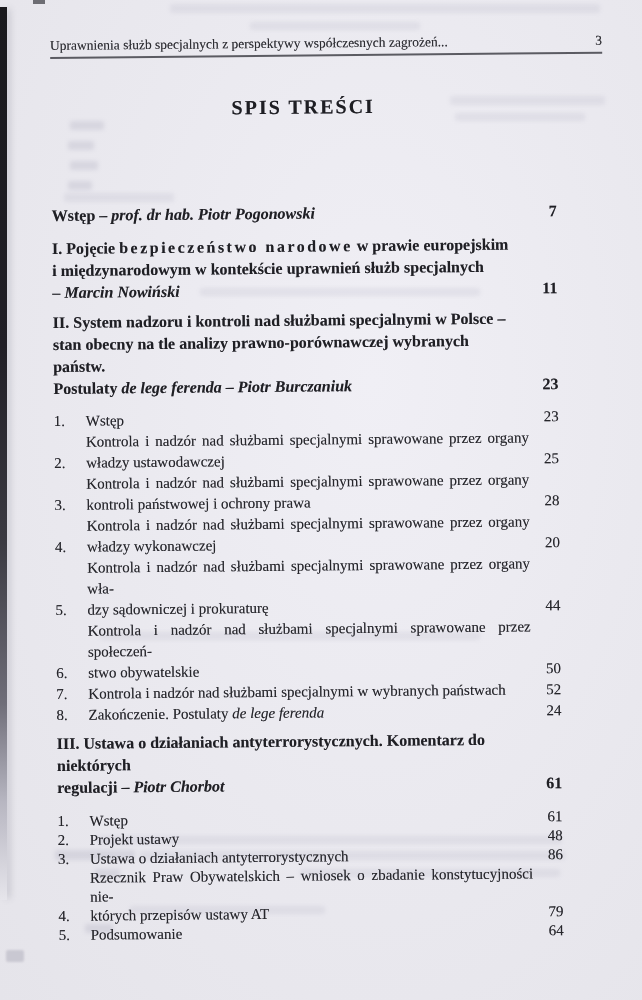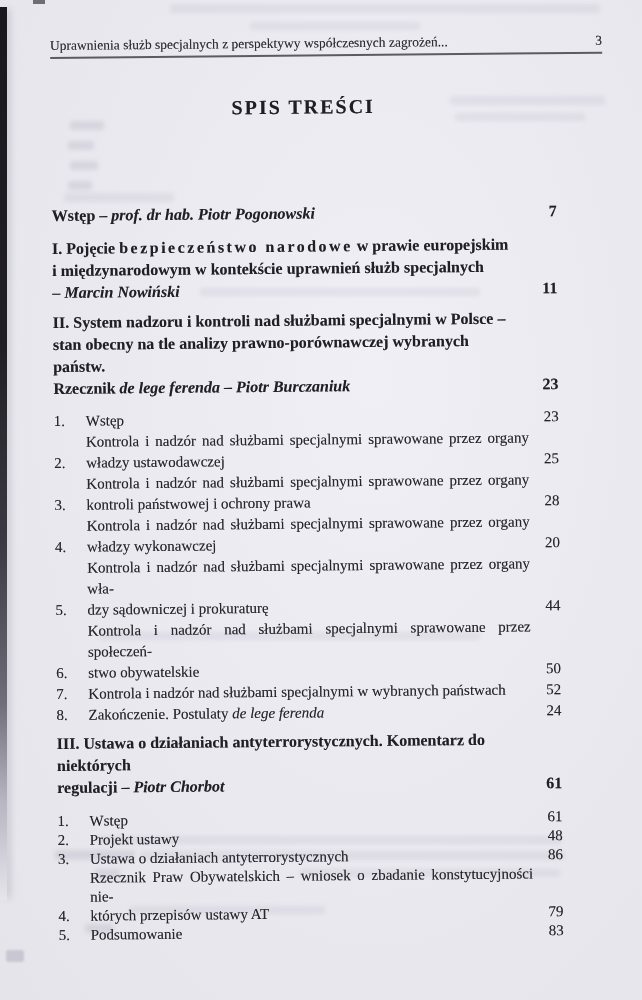--- a/index.html
+++ b/index.html
@@ -128,21 +128,21 @@
           <span class="l">i międzynarodowym w kontekście uprawnień służb specjalnych</span>
           <span class="l it">– Marcin Nowiński</span>
         </span>
         <span class="pg">11</span>
       </div>
 
       <div class="row sec sec2">
         <span class="txt">
           <span class="l">II. System nadzoru i kontroli nad służbami specjalnymi w Polsce –</span>
           <span class="l">stan obecny na tle analizy prawno-porównawczej wybranych państw.</span>
-          <span class="l"><span>Rzecznik </span><span class="it">de lege ferenda</span><span> – </span><span class="it">Piotr Burczaniuk</span></span>
+          <span class="l"><span>Postulaty </span><span class="it">de lege ferenda</span><span> – </span><span class="it">Piotr Burczaniuk</span></span>
         </span>
         <span class="pg">23</span>
       </div>
 
       <div class="toclist list2">
         <div class="item">
           <span class="no">1.</span>
           <span class="itxt">
               <span class="l">Wstęp</span>
             </span>
@@ -240,19 +240,19 @@
               <span class="jl">Rzecznik Praw Obywatelskich – wniosek o zbadanie konstytucyjności nie-</span>
               <span class="l">których przepisów ustawy AT</span>
             </span>
           <span class="ipg">79</span>
         </div>
         <div class="item">
           <span class="no">5.</span>
           <span class="itxt">
               <span class="l">Podsumowanie</span>
             </span>
-          <span class="ipg">83</span>
+          <span class="ipg">64</span>
         </div>
       </div>
 
     </div>
   </div>
 </div>
 
 </body></html>

